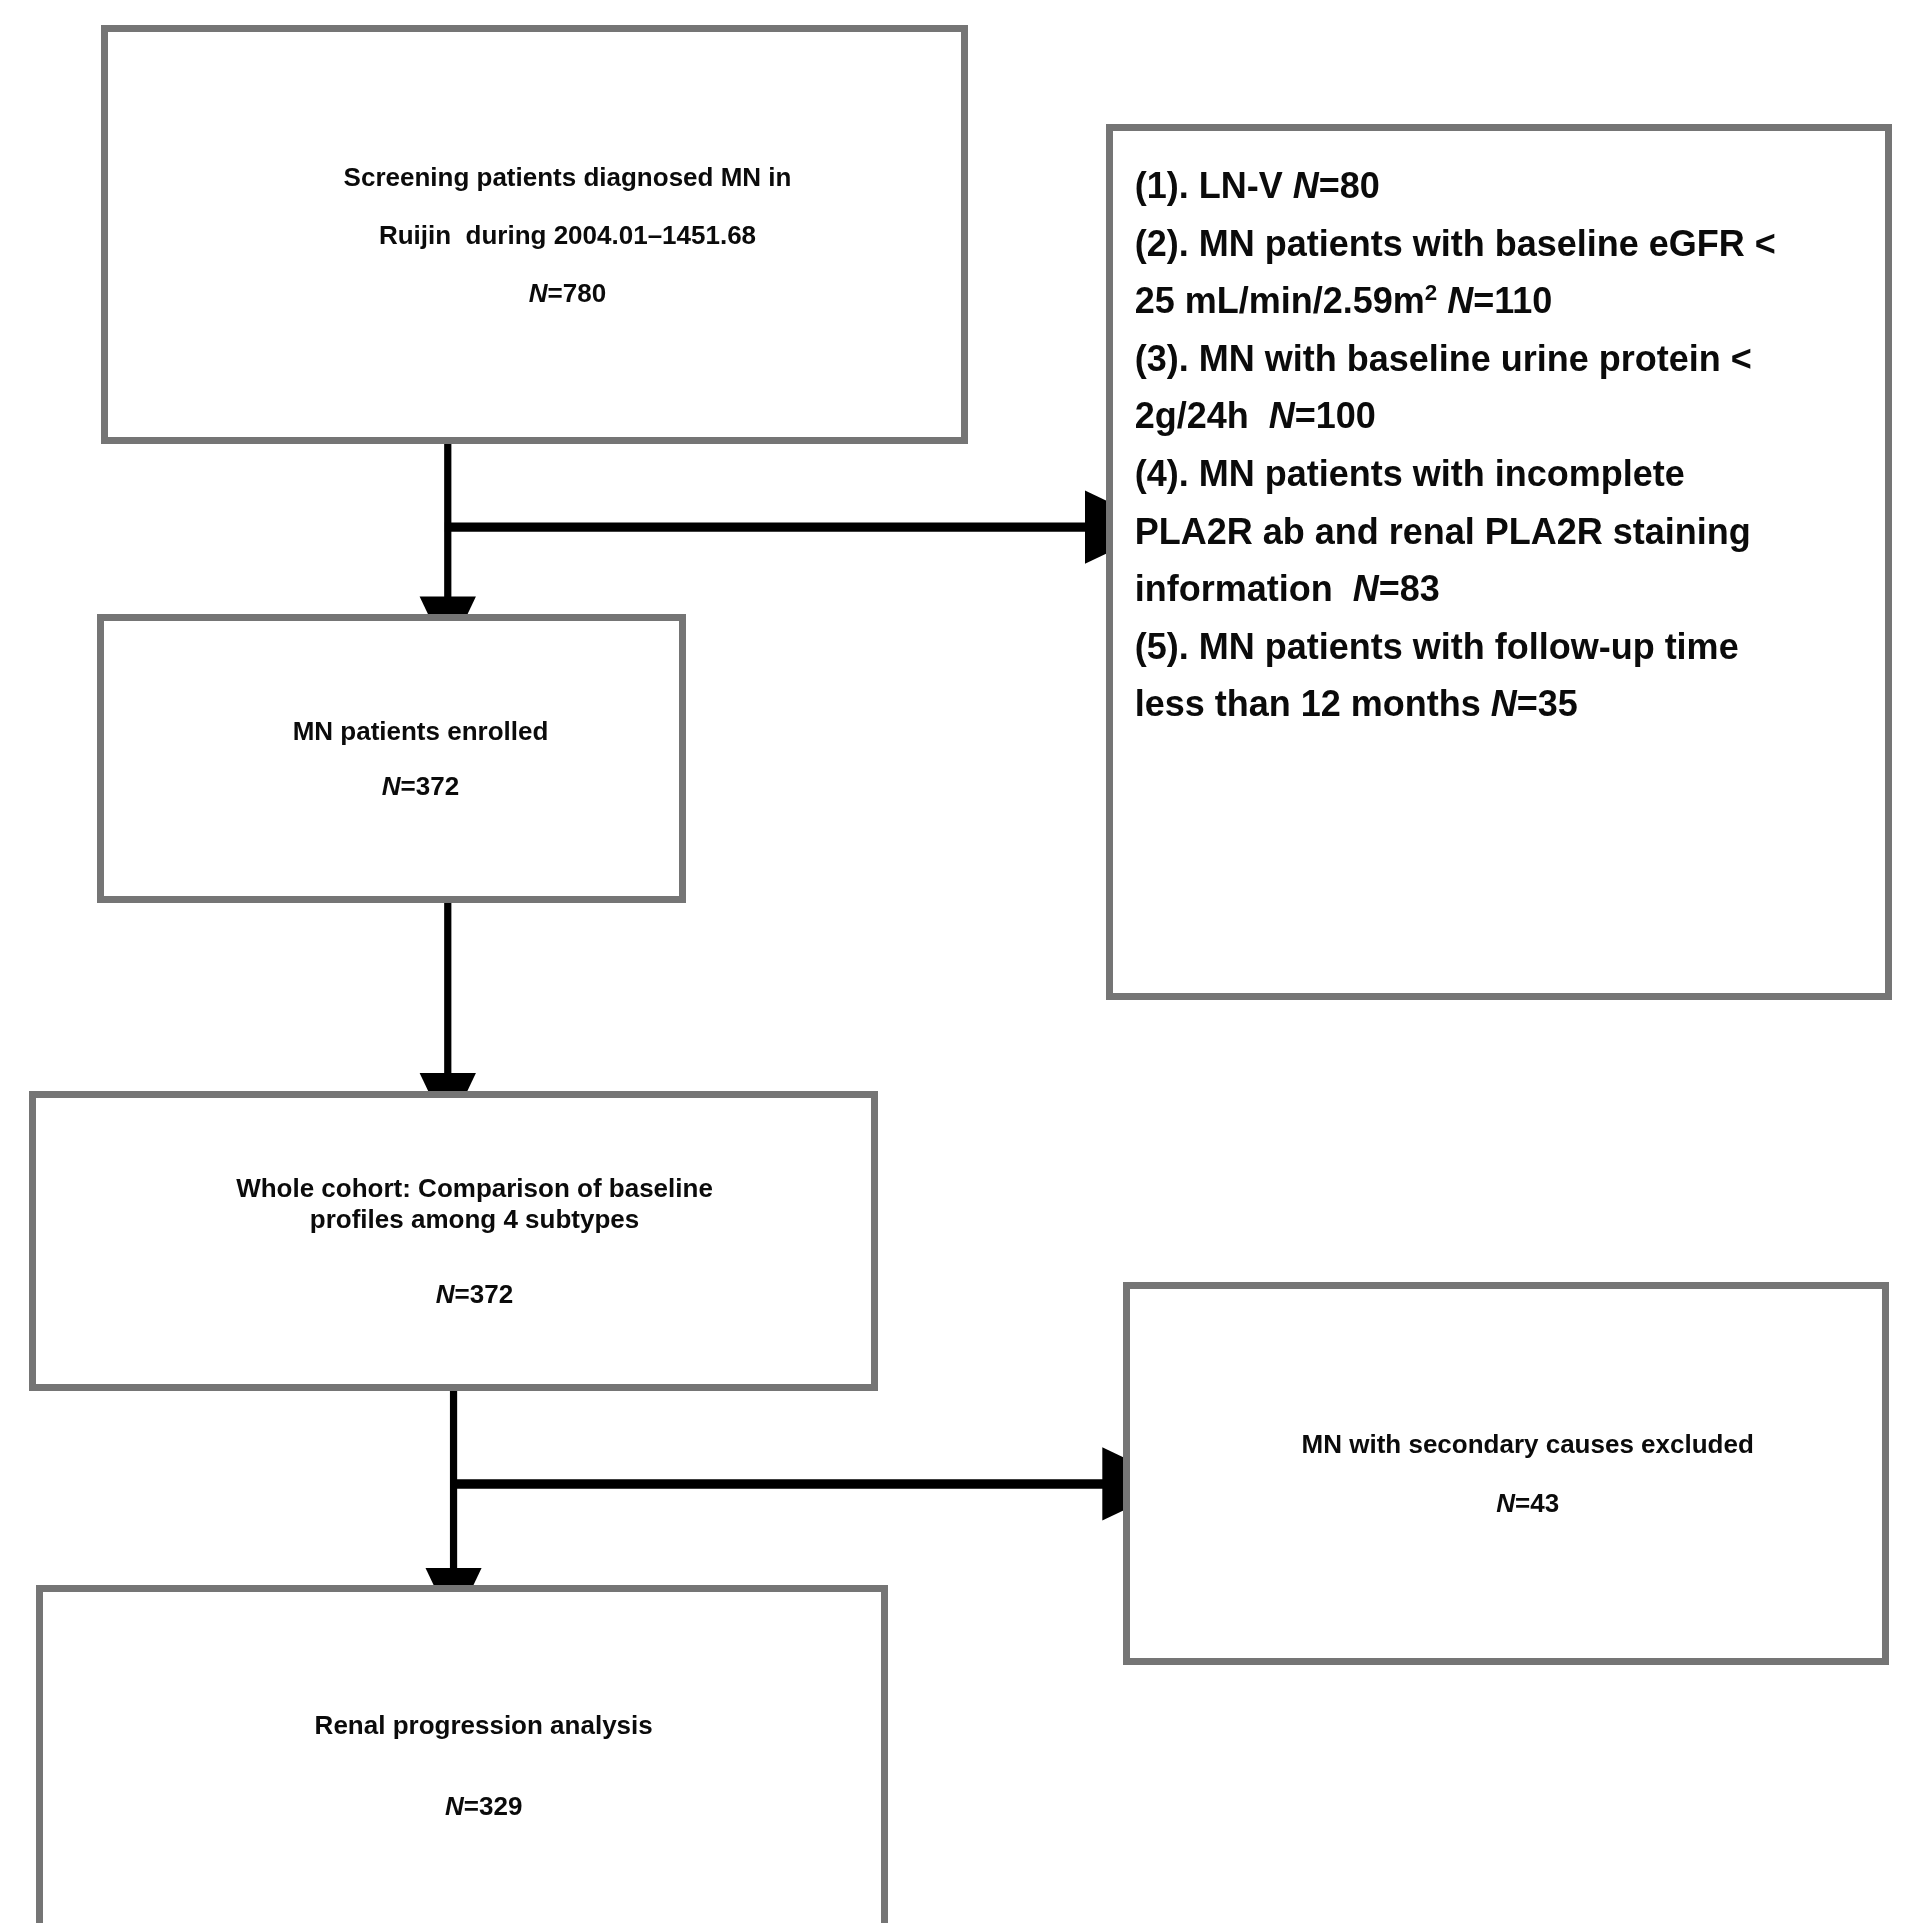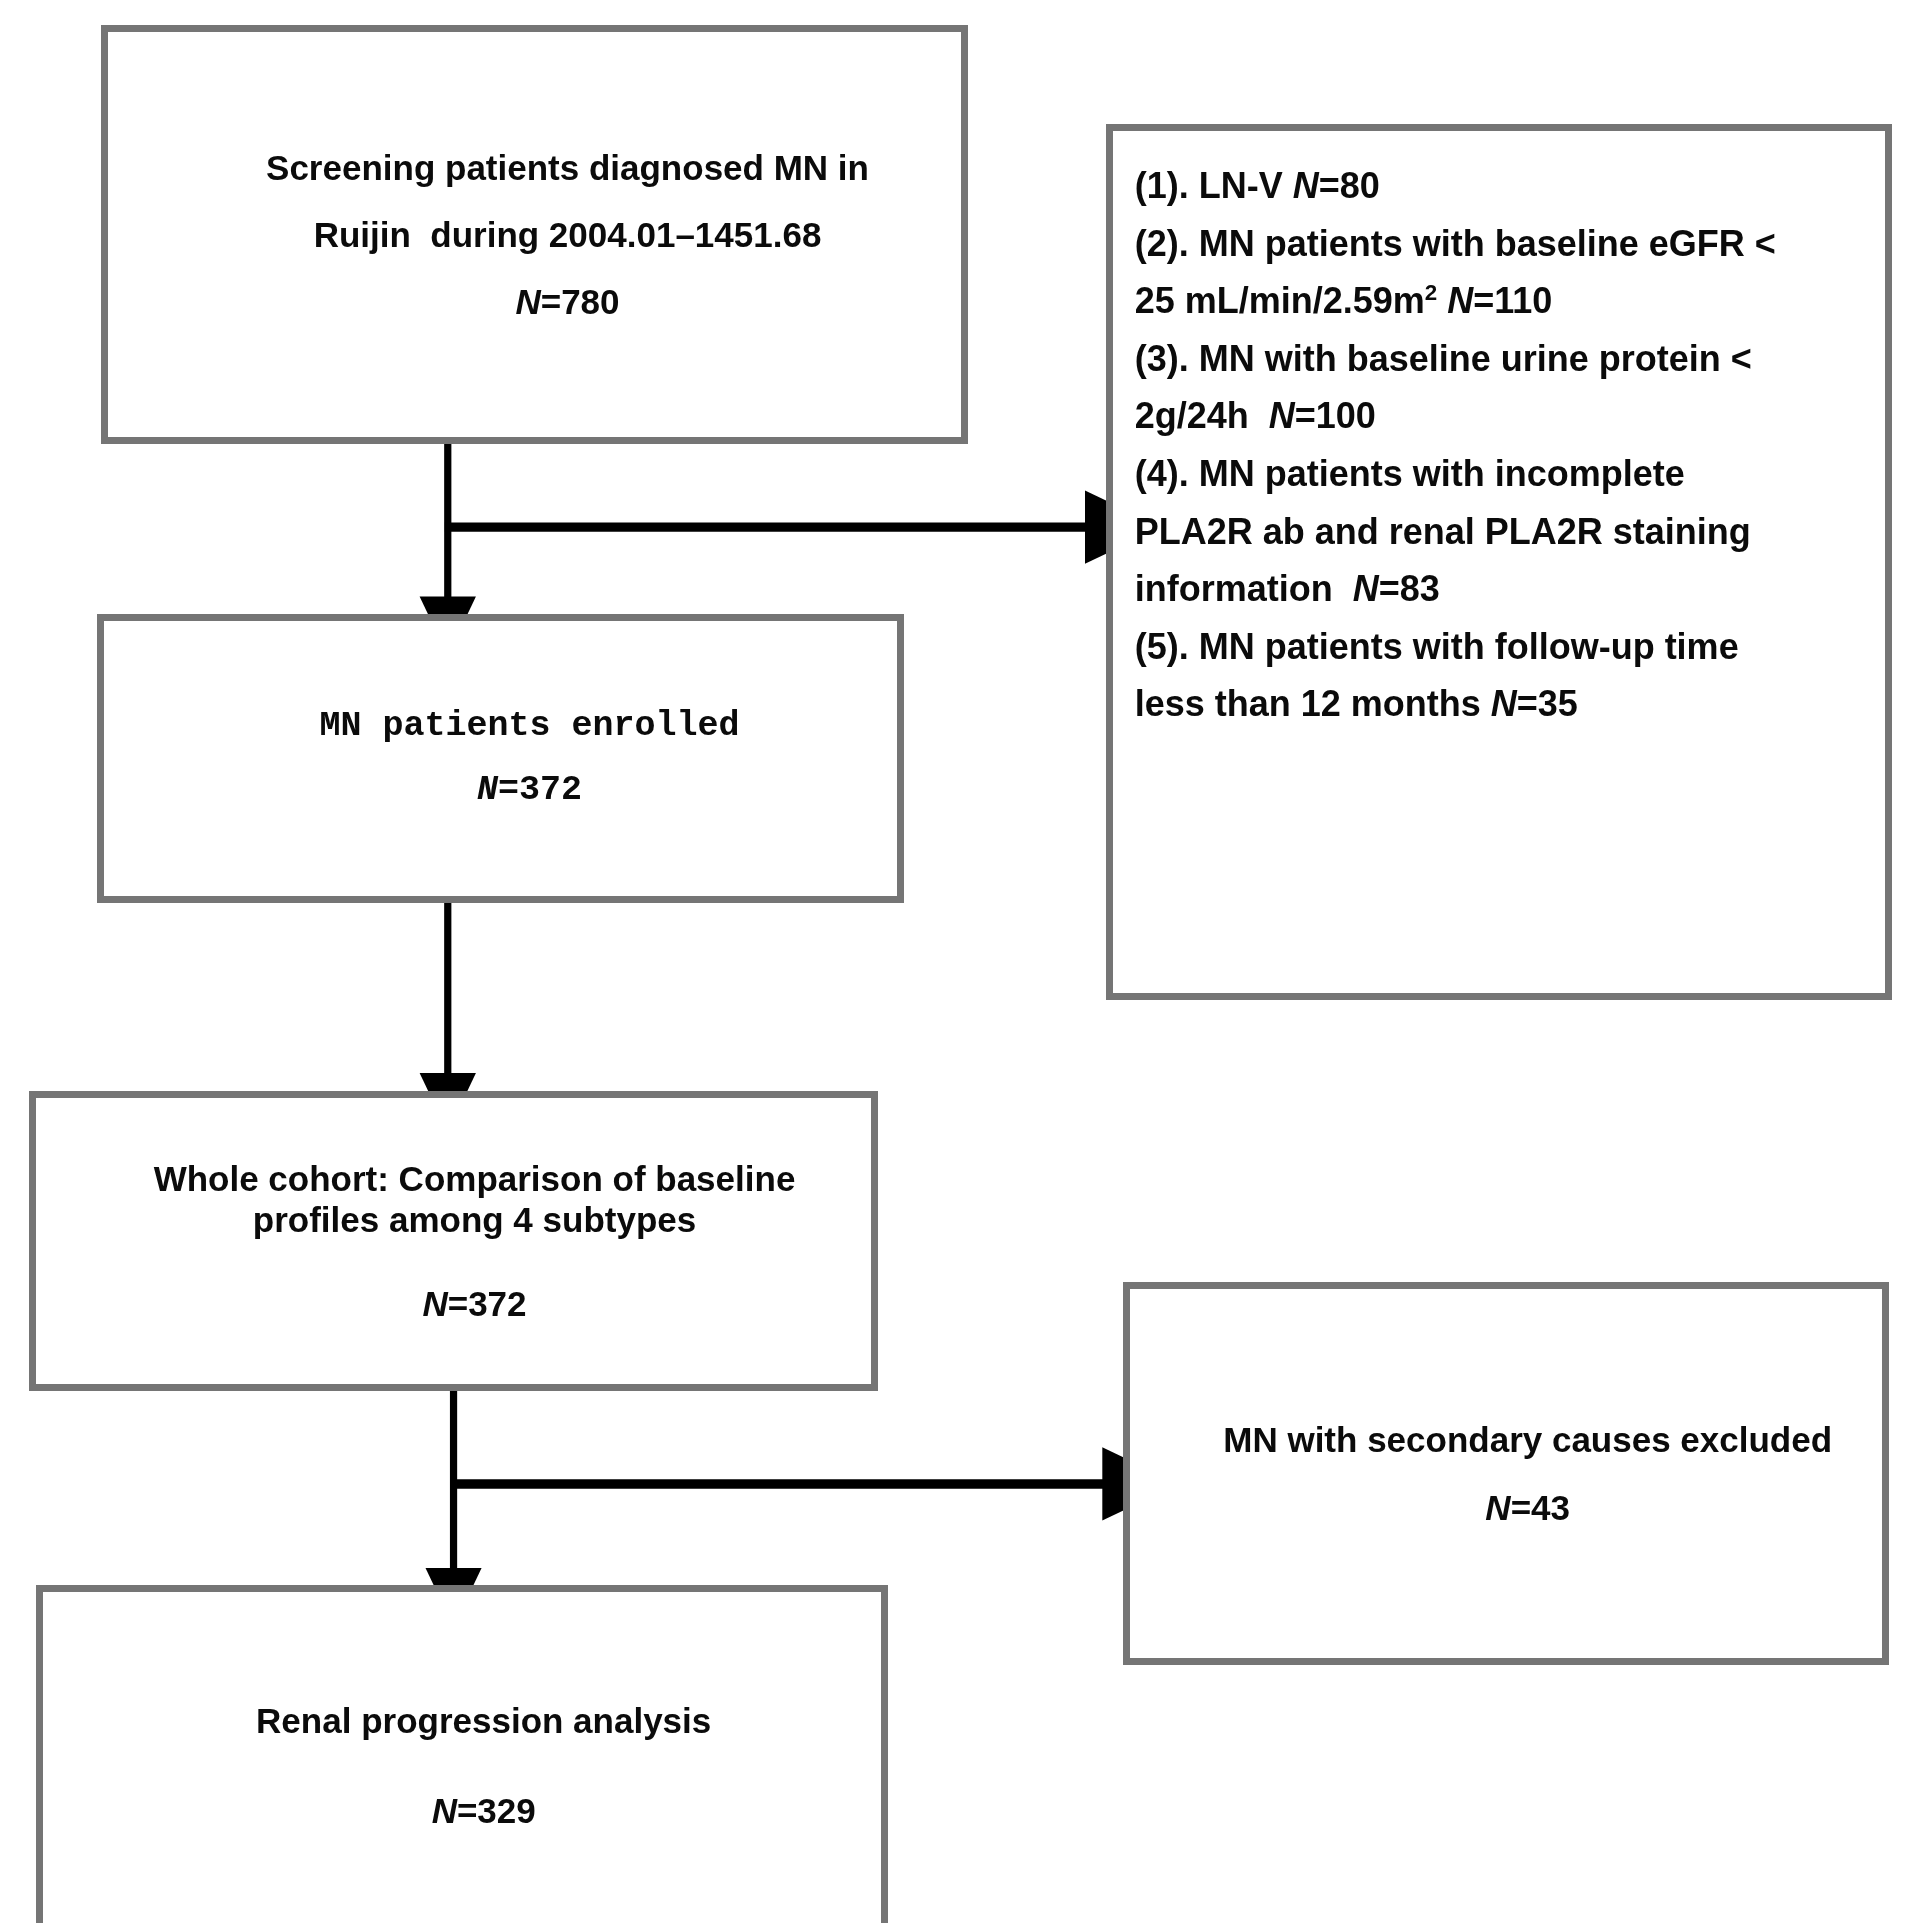--- a/index.html
+++ b/index.html
@@ -24,40 +24,40 @@
     display: flex;
     flex-direction: column;
     justify-content: center;
   }
   .node-lines {
     display: flex;
     flex-direction: column;
     width: 100%;
   }
   .ln {
-    font-size: 35px;
+    font-size: 26px;
     line-height: 1.0;
     color: #0b0b0b;
     font-weight: 600;
     white-space: pre-wrap;
   }
   .center .ln { text-align: center; }
   .just .ln   { text-align: justify; text-align-last: left; }
 
   
   #node-screening { left: 101px; top: 25px; width: 867px; height: 419px; }
   #node-screening .node-lines { padding: 0 33px; }
   #node-screening .ln { margin: 16px 0; }
 
   #node-exclusion { left: 1106px; top: 124px; width: 786px; height: 876px; justify-content: flex-start; }
   #node-exclusion .node-lines { padding: 35px 21.7px 0 21.7px; }
   #node-exclusion .ln { margin: 0 0 17.3px 0; font-size: 36px; line-height: 1.12; }
   #node-exclusion .ln.first { font-size: 40px; margin-bottom: 21.7px; }
 
-  #node-enrolled { left: 97px; top: 614px; width: 807px; height: 289px; font-family: Liberation Mono, monospace; }
+  #node-enrolled { left: 97px; top: 614px; width: 589px; height: 289px; }
   #node-enrolled .node-lines { padding: 0 29px; }
   #node-enrolled .ln { margin: 14.4px 0; }
 
   #node-wholecohort { left: 29px; top: 1091px; width: 849px; height: 300px; }
   #node-wholecohort .node-lines { padding: 0 21px; align-items: center; }
   #node-wholecohort .ln { margin: 2.9px 0; }
   #node-wholecohort .ln.spaced { margin-top: 46px; }
 
   #node-secondary { left: 1123px; top: 1282px; width: 766px; height: 383px; }
   #node-secondary .node-lines { padding: 0 21.7px; gap: 7px; }

